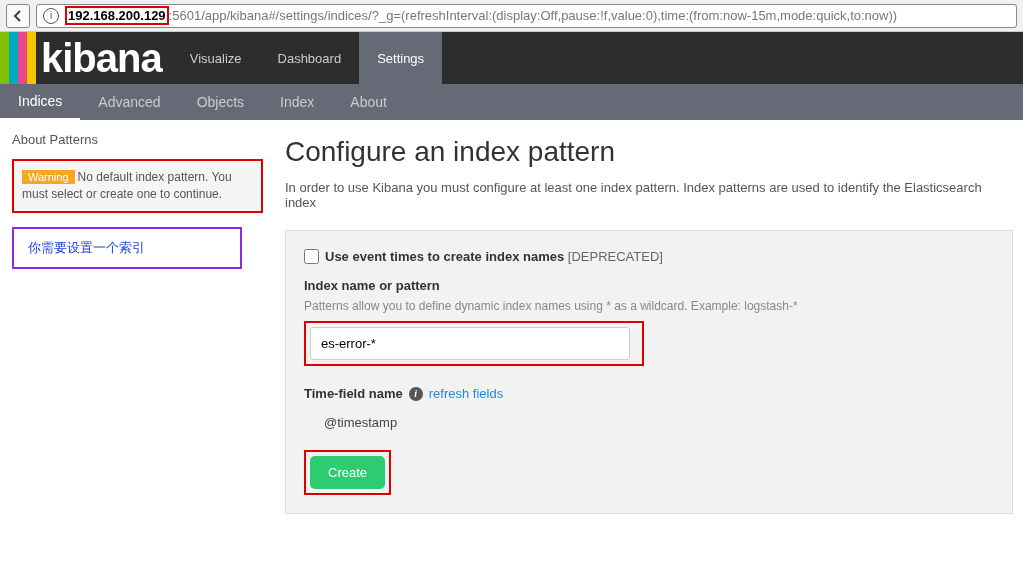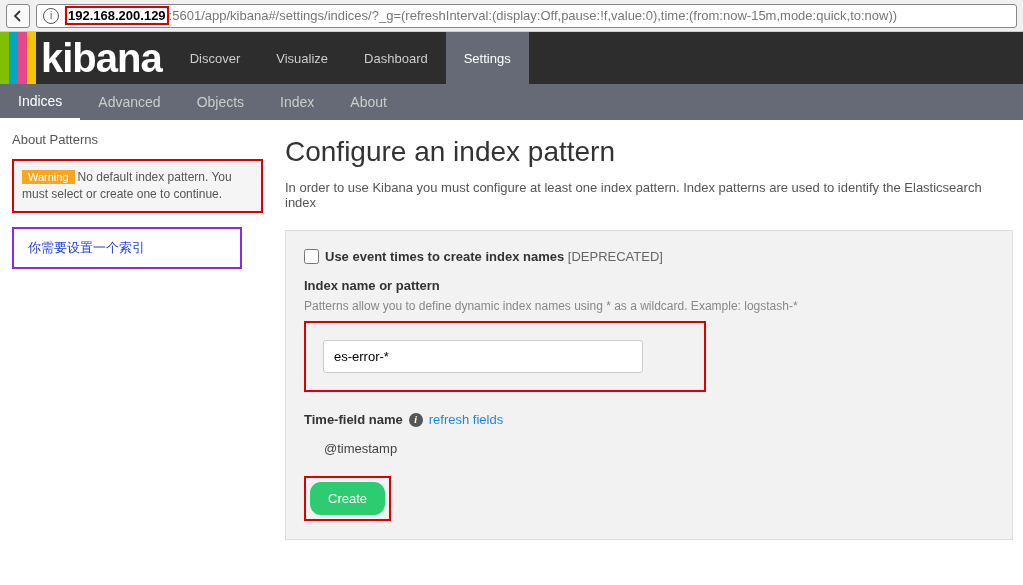--- a/index.html
+++ b/index.html
@@ -46,29 +46,29 @@
     
     .form-panel { background: #f2f2f2; border: 1px solid #ddd; padding: 18px; }
     .chk-row { display: flex; align-items: center; margin-bottom: 10px; font-size: 13px; }
     .chk-row input { margin-right: 6px; width: 15px; height: 15px; }
     .chk-row b { font-weight: bold; }
     .deprecated { color: #666; }
     
     .field-label { font-weight: bold; font-size: 13px; margin-top: 14px; margin-bottom: 6px; display: flex; align-items: center; gap: 6px; }
     .field-hint { font-size: 12px; color: #888; margin-bottom: 8px; }
     .text-input { width: 320px; padding: 8px 10px; border: 1px solid #ccc; border-radius: 3px; font-size: 13px; background: #fff; }
-    .input-wrap { border: 2px solid #d00; padding: 17px; width: 402px; display: inline-block; margin-bottom: 6px; }
+    .input-wrap { border: 2px solid #d00; padding: 4px; width: 340px; display: inline-block; margin-bottom: 6px; }
     
     .info-small { width: 14px; height: 14px; border-radius: 50%; background: #555; color: #fff; display: inline-flex; align-items: center; justify-content: center; font-size: 10px; font-style: italic; font-family: serif; }
     .link { color: #1e88e5; cursor: pointer; font-weight: normal; }
     
     .dropdown-val { padding: 8px 10px 8px 20px; font-size: 13px; color: #444; }
     
     .create-wrap { border: 2px solid #d00; padding: 4px; display: inline-block; margin-top: 12px; }
-    .create-btn { background: #2ecc71; color: #fff; border: none; padding: 9px 18px; border-radius: 11px; font-size: 13px; cursor: pointer; }
+    .create-btn { background: #2ecc71; color: #fff; border: none; padding: 9px 18px; border-radius: 5px; font-size: 13px; cursor: pointer; }
   </style>
 </head>
 <body>
 
 <div class="browser-bar">
   <div class="back-btn">
     <svg width="12" height="12" viewBox="0 0 12 12">
         <path d="M8 1 L3 6 L8 11" stroke="#333" stroke-width="1.8" fill="none"></path>
       </svg>
   </div>
@@ -82,21 +82,20 @@
 
 <div class="nav-header">
   <div class="logo-stripes">
     <div class="stripe green"></div>
     <div class="stripe cyan"></div>
     <div class="stripe pink"></div>
     <div class="stripe yellow"></div>
   </div>
   <div class="logo-text">kibana</div>
   <div class="main-nav">
-    <div class="main-nav-item">Discover</div>
     <div class="main-nav-item">Visualize</div>
     <div class="main-nav-item">Dashboard</div>
     <div class="main-nav-item active">Settings</div>
   </div>
 </div>
 
 <div class="sub-nav">
   <div class="sub-nav-item active">Indices</div>
   <div class="sub-nav-item">Advanced</div>
   <div class="sub-nav-item">Objects</div>

